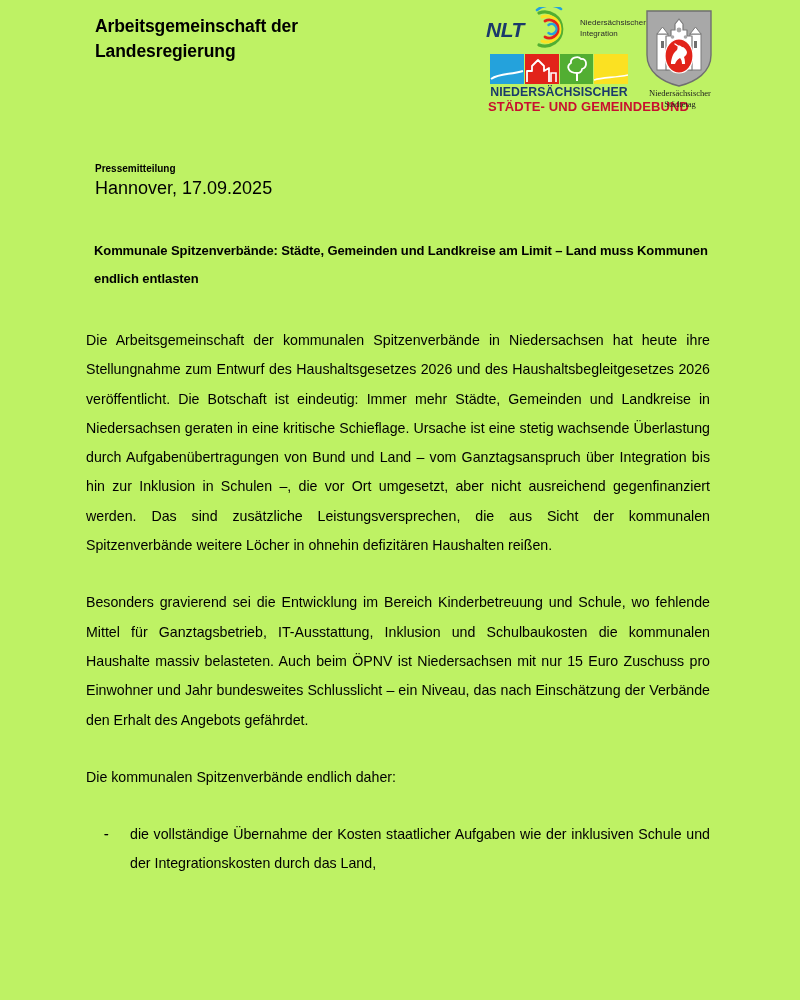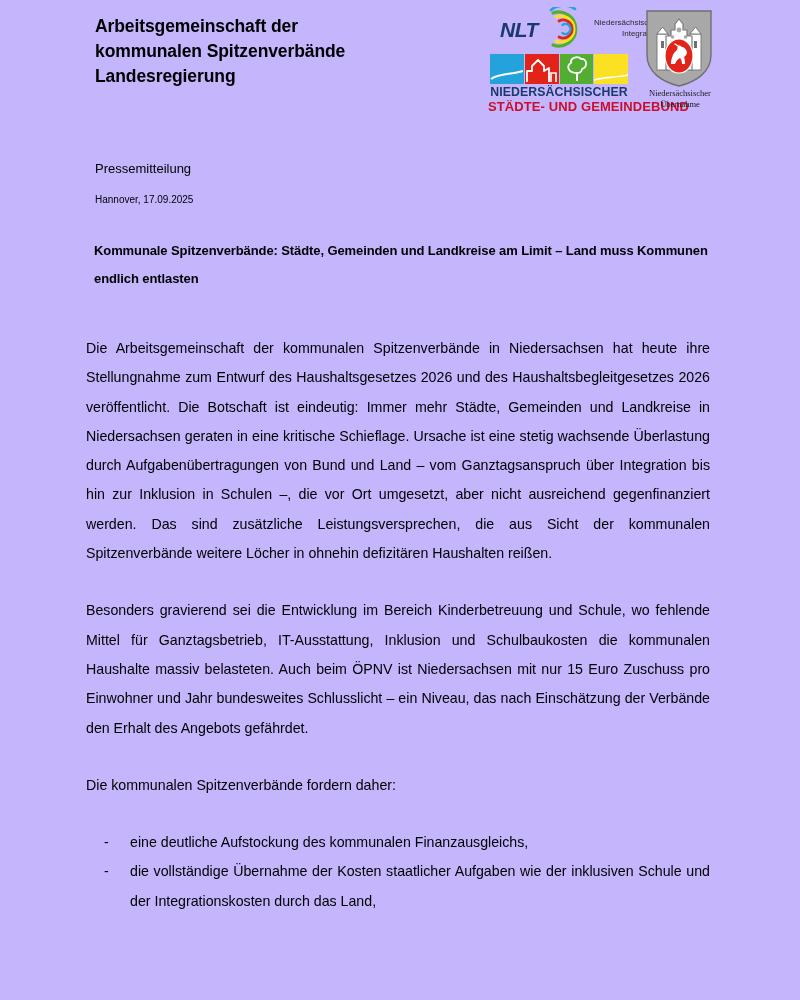--- a/index.html
+++ b/index.html
@@ -13,21 +13,21 @@
     font-family: "Liberation Sans", sans-serif;
     color: #000000;
     overflow: hidden;
     position: relative;
   }
 
   .page {
     position: relative;
     width: 800px;
     height: 1000px;
-    background: #c4b5fd;
+    background: #bef264;
   }
 
   
   .header {
     position: absolute;
     left: 0;
     top: 0;
     width: 800px;
     height: 130px;
   }
@@ -50,25 +50,24 @@
     position: absolute;
     left: 484px;
     top: 6px;
     width: 240px;
     height: 112px;
   }
 
   
   .nlt {
     position: absolute;
-    left: 14px;
+    left: 0;
     top: 0px;
     width: 148px;
     height: 46px;
-    text-align: right;
   }
   .nlt-word {
     position: absolute;
     left: 2px;
     top: 12px;
     font-size: 21px;
     font-weight: bold;
     font-style: italic;
     letter-spacing: -0.5px;
     color: #1b3a6b;
@@ -175,28 +174,28 @@
   .stt-name span { display: block; }
 
   
   .meta {
     position: absolute;
     left: 95px;
     top: 159px;
     width: 400px;
   }
   .meta-kind {
-    font-size: 13px;
-    font-weight: normal;
+    font-size: 10px;
+    font-weight: bold;
     line-height: 19px;
   }
   .meta-place {
-    font-size: 10px;
+    font-size: 18px;
     line-height: 18px;
-    margin-top: 13px;
+    margin-top: 1px;
   }
 
   
   .headline {
     position: absolute;
     left: 94px;
     top: 228px;
     width: 618px;
     font-size: 13px;
     font-weight: bold;
@@ -208,21 +207,21 @@
   .body-copy {
     position: absolute;
     left: 86px;
     top: 322px;
     width: 624px;
     font-size: 14.2px;
     line-height: 29.3px;
     text-align: justify;
   }
   .body-copy p {
-    margin: 12px 0 28px 0;
+    margin: 4px 0 28px 0;
     text-align: justify;
     text-justify: inter-word;
   }
   .body-copy p:last-child { margin-bottom: 0; }
 
   .demands {
     margin: 0;
     padding: 0;
     list-style: none;
   }
@@ -241,21 +240,20 @@
 </style>
 </head>
 <body>
 
 <div class="page">
 
   <div class="header">
 
     <div class="org-title">
       <span class="tl">Arbeitsgemeinschaft der</span>
-      <span class="tl">kommunalen Spitzenverbände</span>
       <span class="tl">Landesregierung</span>
     </div>
 
     <div class="logos">
 
       <div class="nlt">
         <div class="nlt-word">NLT</div>
         <div class="nlt-swoosh">
           <svg width="44" height="44" viewBox="0 0 44 44">
             <path d="M8 6 A17 17 0 1 1 8 38" fill="none" stroke="#52ae32" stroke-width="3.2" stroke-linecap="round"></path>
@@ -319,43 +317,42 @@
 
             <ellipse cx="35" cy="48" rx="14" ry="17" fill="#e2231a" stroke="#ffffff" stroke-width="1.2"></ellipse>
             <path d="M27 54 C28 49 29 45 33 42 C34 40 33 39 34 38 C35 37 37 38 38 39
                      C40 39 42 41 43 44 C43 47 41 48 40 49 C41 52 41 54 41 56
                      L38 56 C38 53 37 51 36 50 C34 51 32 53 31 56 L27 56 Z" fill="#ffffff"></path>
             <path d="M34 38 L31 36" stroke="#ffffff" stroke-width="1.4" stroke-linecap="round"></path>
           </svg>
         </div>
         <div class="stt-name">
           <span>Niedersächsischer</span>
-          <span>Übernahme</span>
+          <span>Städtetag</span>
         </div>
       </div>
 
     </div>
   </div>
 
   <div class="meta">
     <div class="meta-kind">Pressemitteilung</div>
     <div class="meta-place">Hannover, 17.09.2025</div>
   </div>
 
   <h1 class="headline">Kommunale Spitzenverbände: Städte, Gemeinden und Landkreise am Limit – Land muss Kommunen endlich entlasten</h1>
 
   <div class="body-copy">
     <p>Die Arbeitsgemeinschaft der kommunalen Spitzenverbände in Niedersachsen hat heute ihre Stellungnahme zum Entwurf des Haushaltsgesetzes 2026 und des Haushaltsbegleitgesetzes 2026 veröffentlicht. Die Botschaft ist eindeutig: Immer mehr Städte, Gemeinden und Landkreise in Niedersachsen geraten in eine kritische Schieflage. Ursache ist eine stetig wachsende Überlastung durch Aufgabenübertragungen von Bund und Land – vom Ganztagsanspruch über Integration bis hin zur Inklusion in Schulen –, die vor Ort umgesetzt, aber nicht ausreichend gegenfinanziert werden. Das sind zusätzliche Leistungsversprechen, die aus Sicht der kommunalen Spitzenverbände weitere Löcher in ohnehin defizitären Haushalten reißen.</p>
     <p>Besonders gravierend sei die Entwicklung im Bereich Kinderbetreuung und Schule, wo fehlende Mittel für Ganztagsbetrieb, IT-Ausstattung, Inklusion und Schulbaukosten die kommunalen Haushalte massiv belasteten. Auch beim ÖPNV ist Niedersachsen mit nur 15 Euro Zuschuss pro Einwohner und Jahr bundesweites Schlusslicht – ein Niveau, das nach Einschätzung der Verbände den Erhalt des Angebots gefährdet.</p>
-    <p>Die kommunalen Spitzenverbände fordern daher:</p>
+    <p>Die kommunalen Spitzenverbände endlich daher:</p>
 
     <ul class="demands">
       <li>
         <span class="dash">-</span>
-        <span>eine deutliche Aufstockung des kommunalen Finanzausgleichs,</span>
       </li>
       <li>
         <span class="dash">-</span>
         <span>die vollständige Übernahme der Kosten staatlicher Aufgaben wie der inklusiven Schule und der Integrationskosten durch das Land,</span>
       </li>
     </ul>
   </div>
 
 </div>
 

